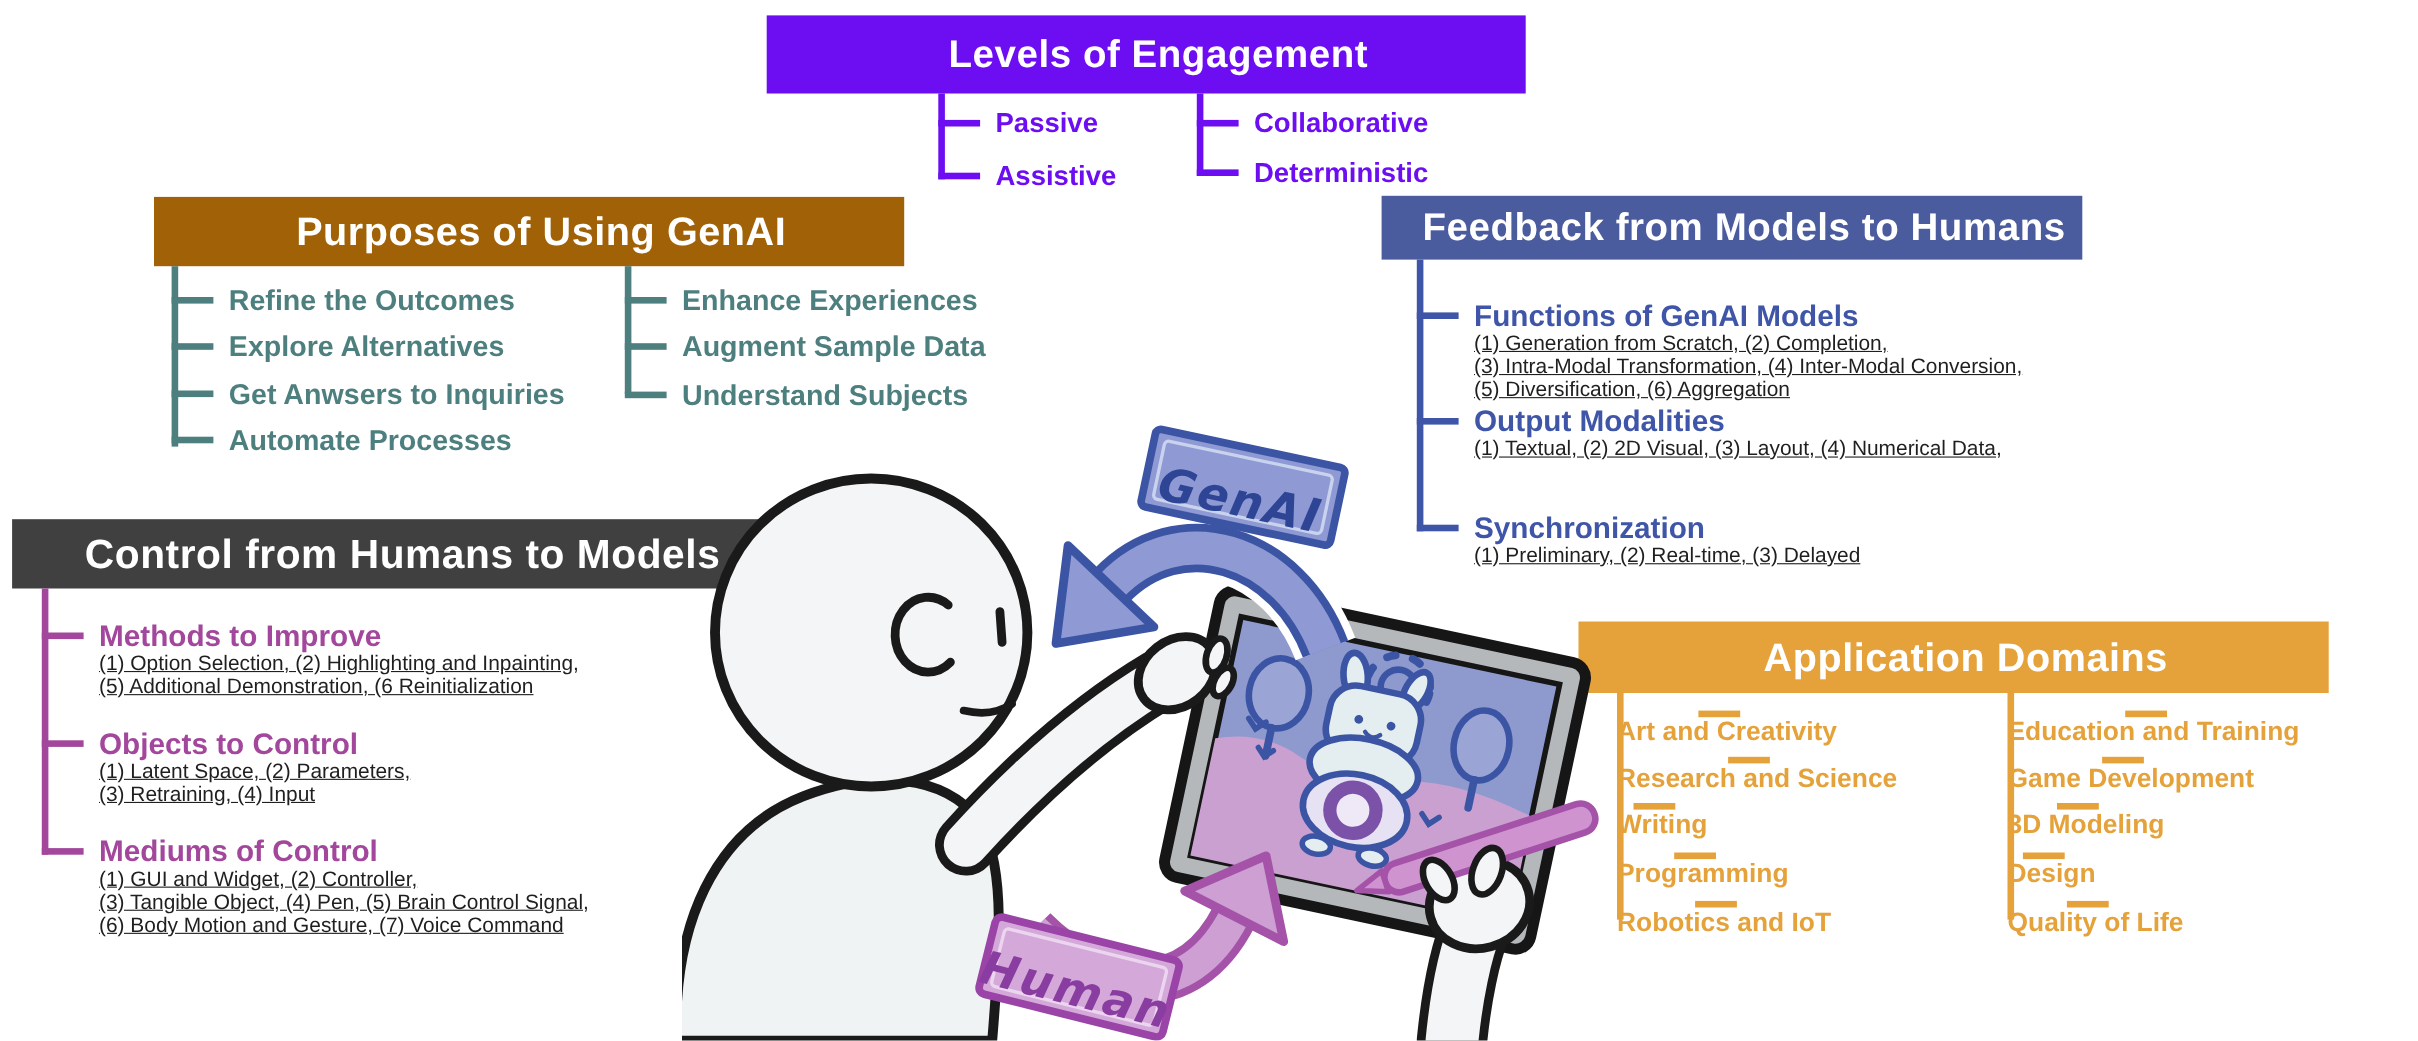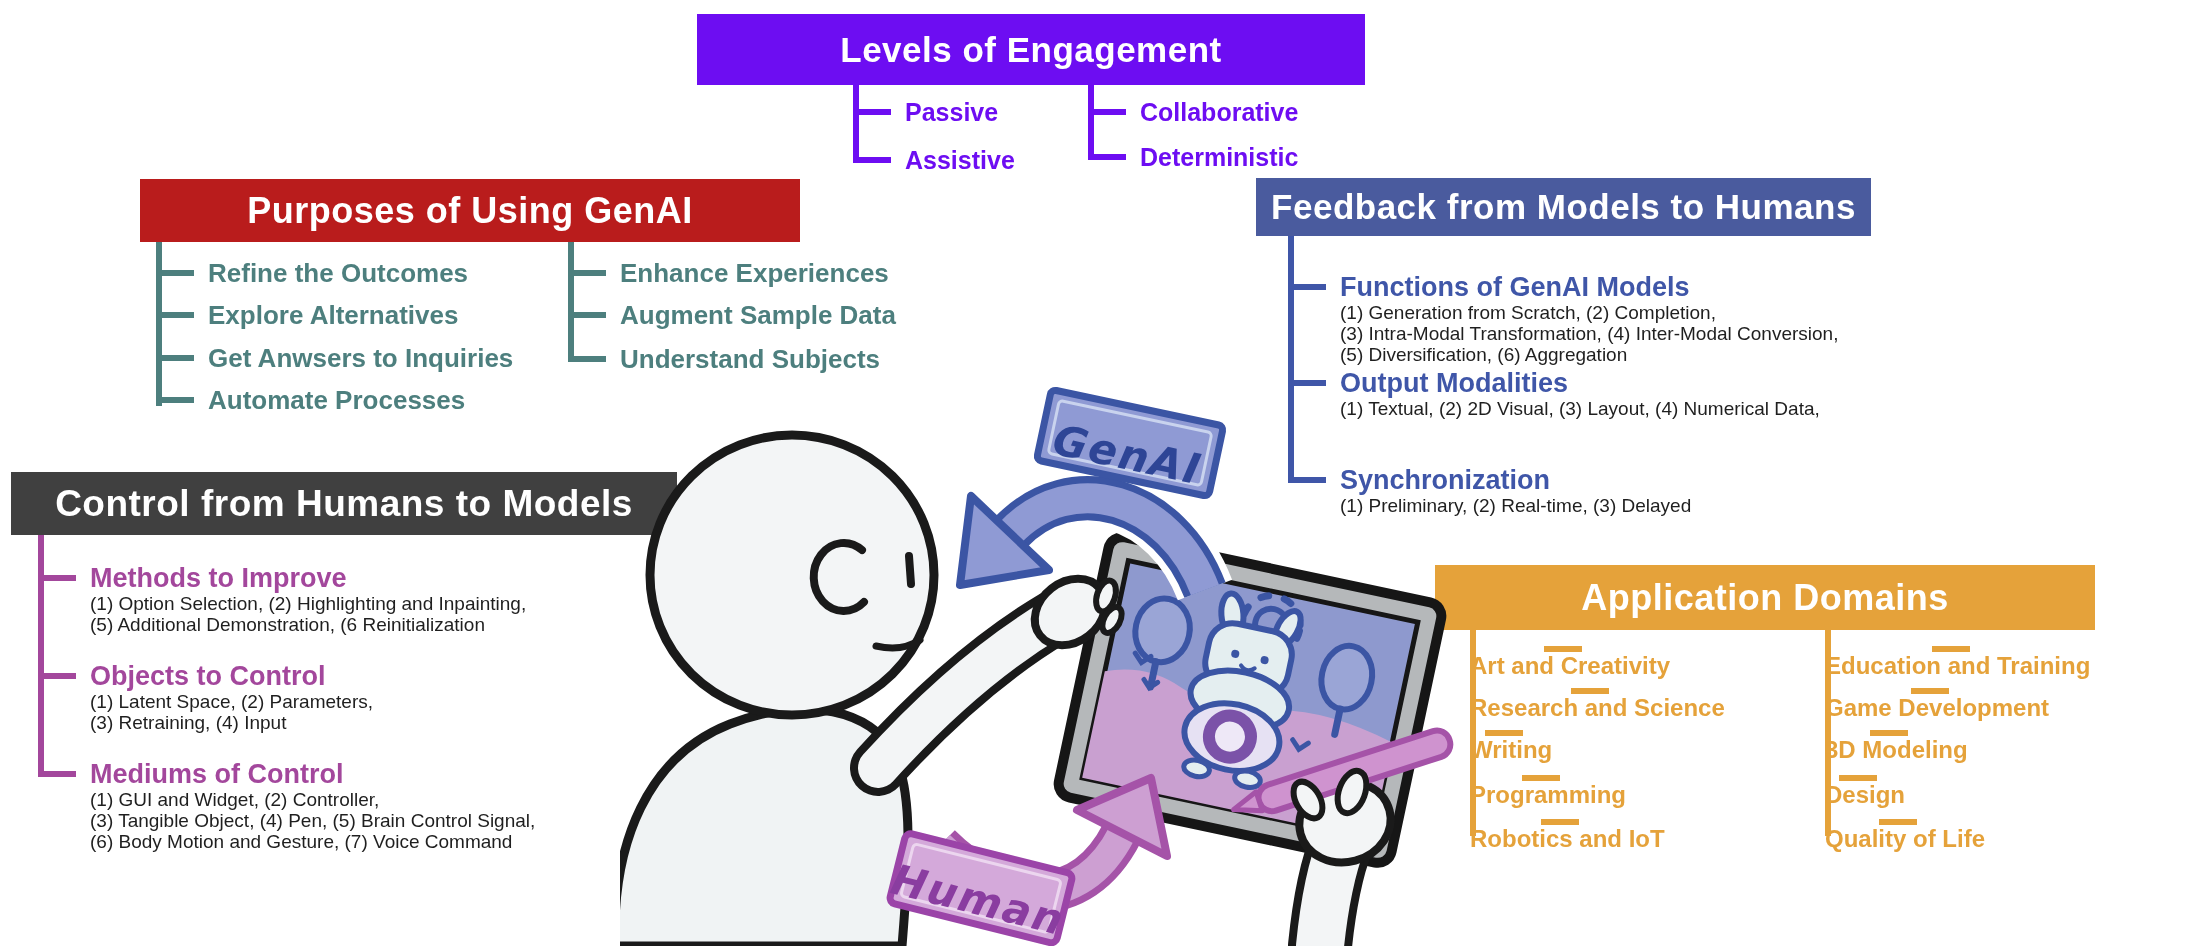--- a/index.html
+++ b/index.html
@@ -3,44 +3,44 @@
 <meta charset="utf-8">
 <style>
   html,body{margin:0;padding:0;}
   body{
     width:2198px;height:946px;position:relative;overflow:hidden;
     background:#ffffff;font-family:"Liberation Sans",sans-serif;
   }
   .hdr{
     position:absolute;color:#fff;font-weight:700;
     display:flex;align-items:center;justify-content:center;
-    white-space:nowrap;letter-spacing:.5px;
+    white-space:nowrap;letter-spacing:.5px;padding-left:22px;
   }
   #levels-hdr   {left:697px; top:14px;  width:668px;height:71px;background:#6d0df2;font-size:35px;}
-  #purposes-hdr {left:140px; top:179px; width:660px;height:63px;background:#b91c1c;font-size:36px;}
+  #purposes-hdr {left:140px; top:179px; width:660px;height:63px;background:#a16207;font-size:36px;}
   #feedback-hdr {left:1256px;top:178px; width:615px;height:58px;background:#4a5b9e;font-size:35px;}
   #control-hdr  {left:11px;  top:472px; width:666px;height:63px;background:#404040;font-size:37px;}
   #appdom-hdr   {left:1435px;top:565px; width:660px;height:65px;background:#e5a23a;font-size:36px;}
 
   .stem{position:absolute;width:6px;}
   .tick{width:38px;height:6px;margin-right:14px;flex:none;}
   .lv-bg{background:#6d0df2;} .pu-bg{background:#4d7f7e;} .fb-bg{background:#3f56a8;}
   .ct-bg{background:#a3479c;} .ad-bg{background:#e5a23a;}
 
   .titem{position:absolute;display:flex;align-items:center;height:30px;
          font-weight:700;white-space:nowrap;}
   .lv-c{color:#6d0df2;font-size:25px;}
   .pu-c{color:#4d7f7e;font-size:26px;}
   .ad-c{color:#e5a23a;font-size:24px;flex-direction:column;}
 
   .hblock{position:absolute;white-space:nowrap;}
   .hrow{display:flex;align-items:center;height:30px;}
   .htext{font-weight:700;font-size:27px;}
   .fb-t{color:#3f56a8;} .ct-t{color:#a3479c;}
-  .details{margin-left:52px;font-size:19px;line-height:21px;color:#1f1f1f;}
+  .details{margin-left:52px;font-size:19px;line-height:21px;color:#1f1f1f;text-decoration:underline;}
 
   #illustration{position:absolute;left:620px;top:380px;width:980px;height:566px;}
   .label-text{font:italic 700 42px "DejaVu Sans",sans-serif;letter-spacing:2px;}
 </style>
 </head>
 <body>
 
 <div>
 
   <div class="hdr" id="levels-hdr">Levels of Engagement</div>

